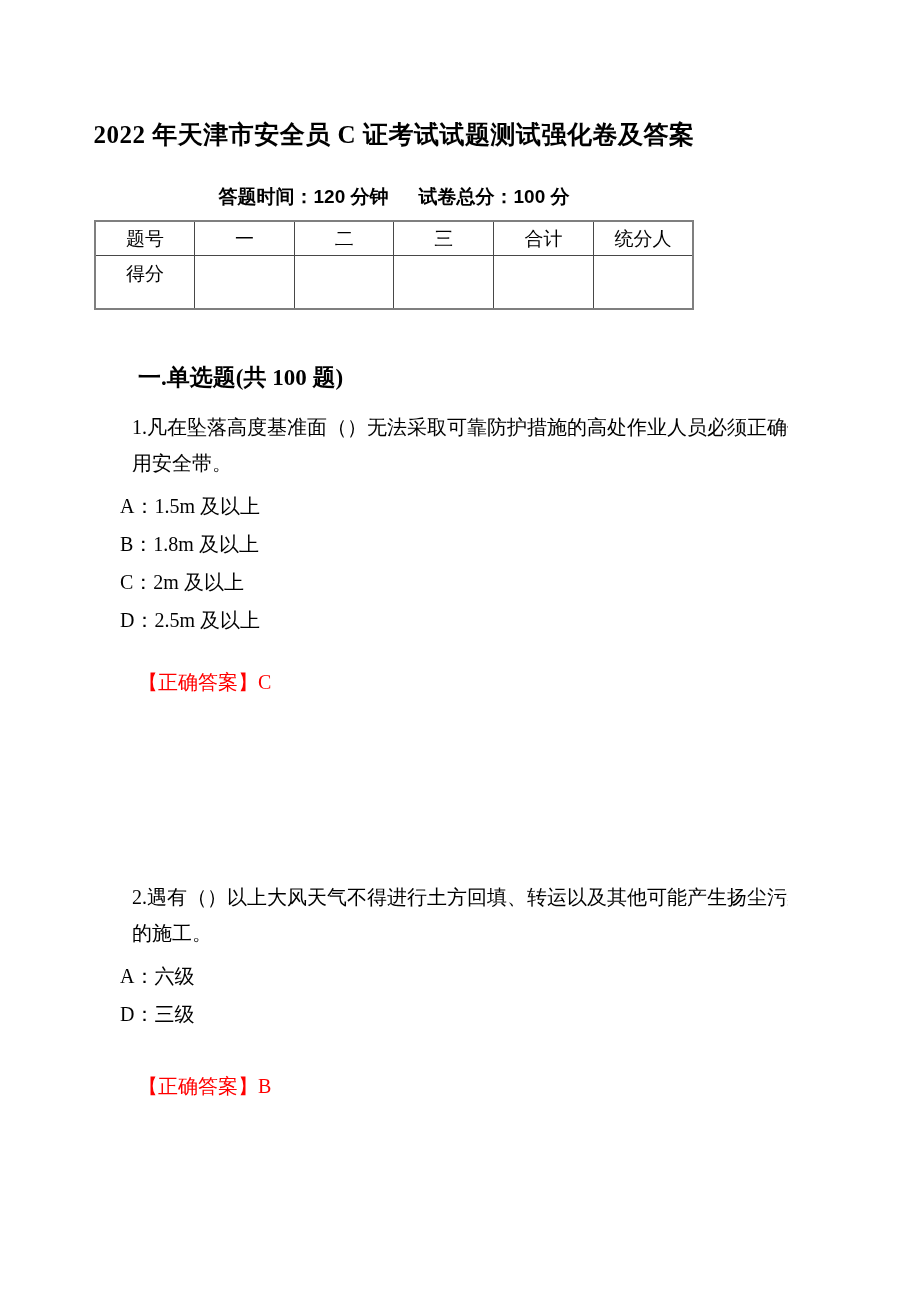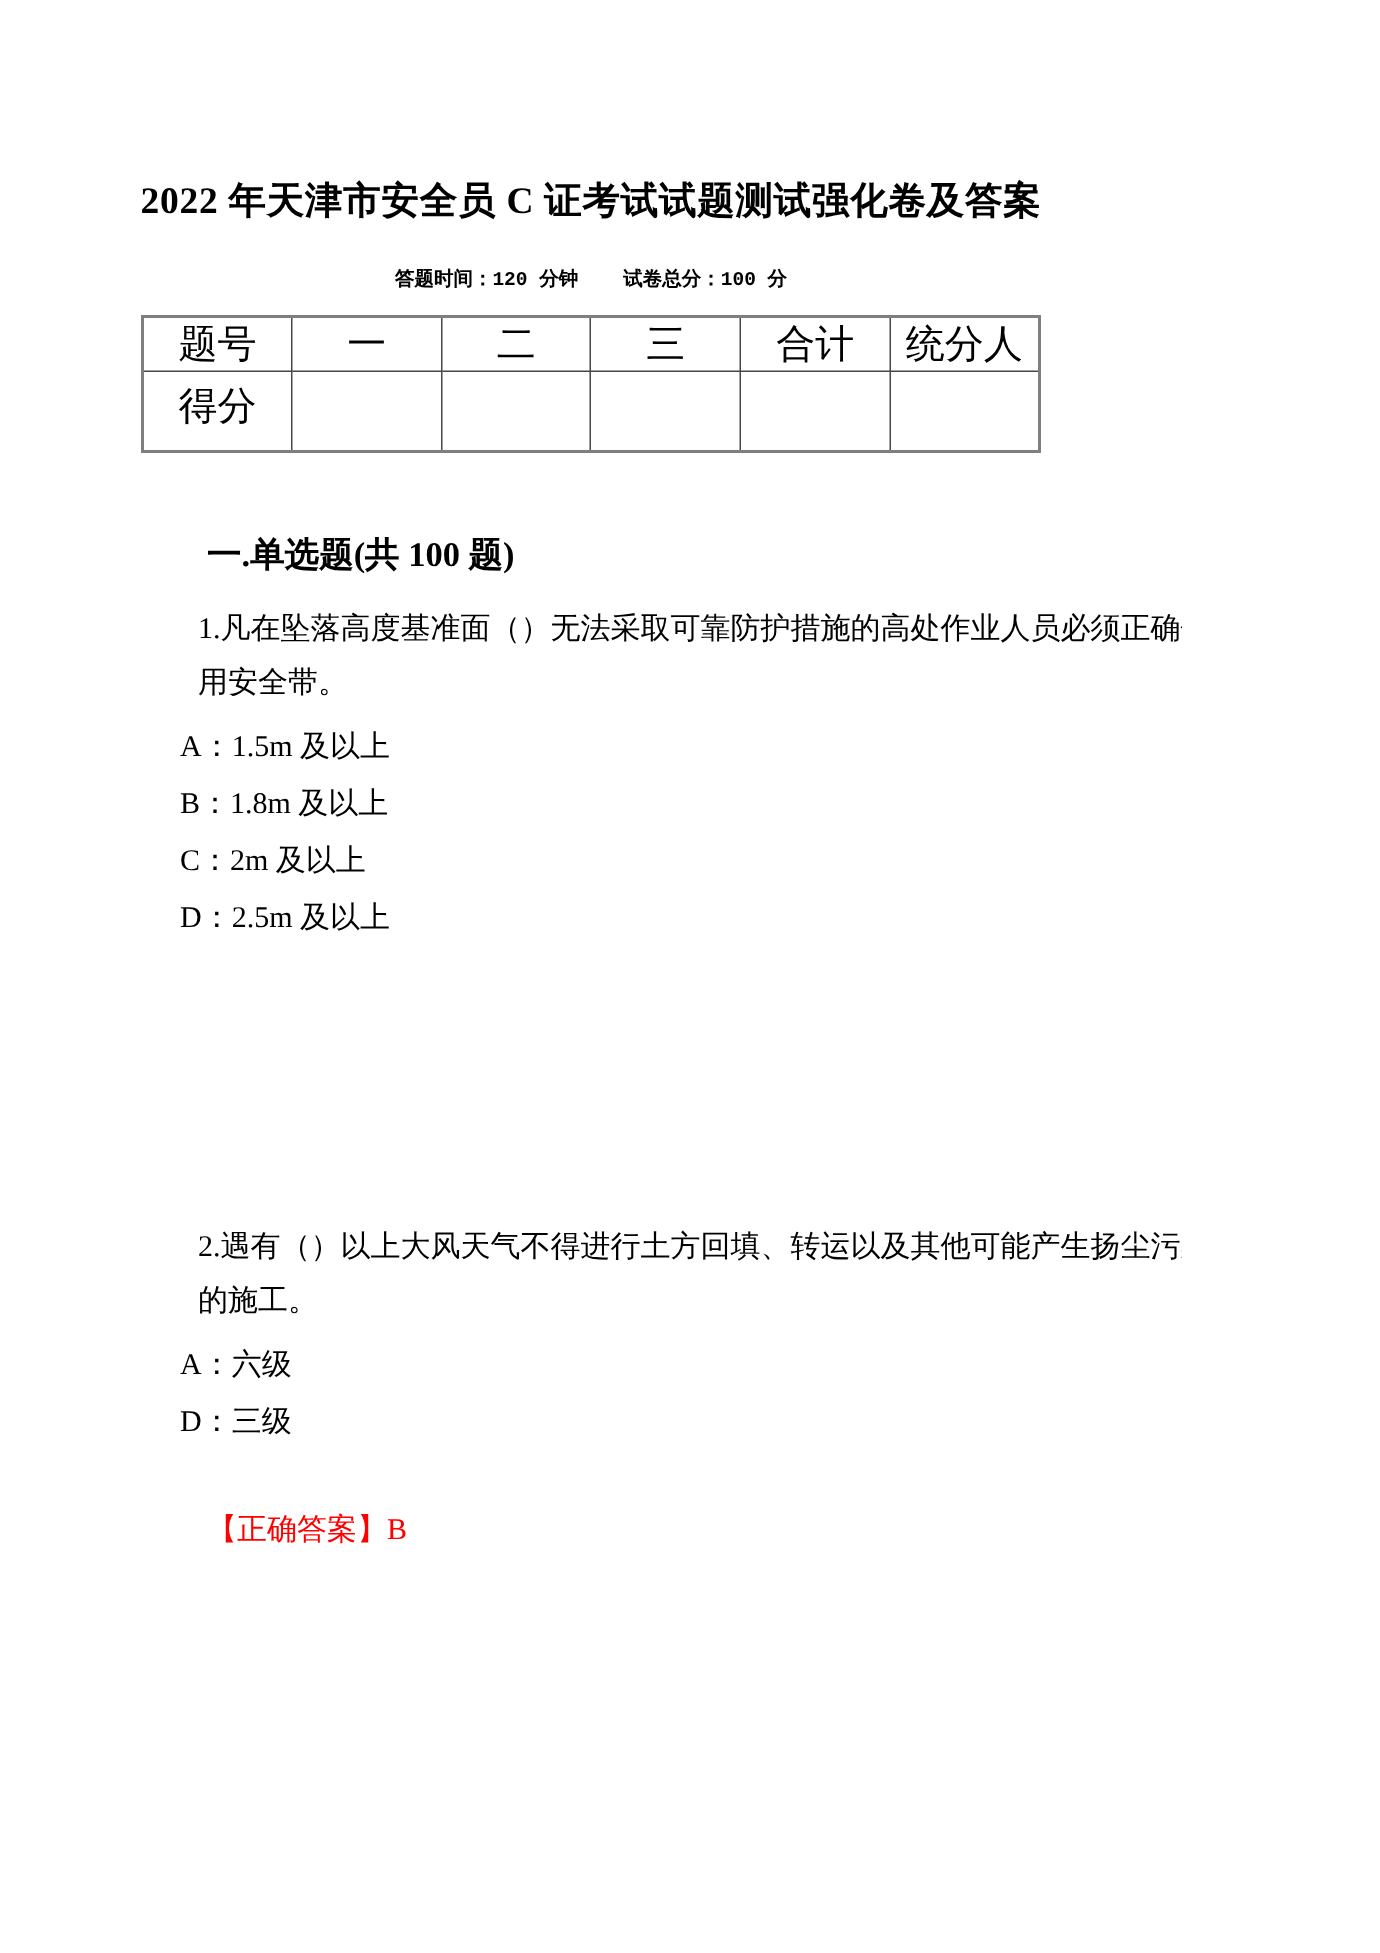--- a/index.html
+++ b/index.html
@@ -15,39 +15,39 @@
   .title {
     margin: 0;
     padding-top: 116px;
     text-align: center;
     font-size: 25px;
     line-height: 38px;
     font-weight: bold;
     letter-spacing: 0.5px;
   }
   .meta {
-    margin-top: 20px;
+    margin-top: 30px;
     text-align: center;
-    font-size: 13px;
+    font-size: 19px;
     line-height: 26px;
     font-weight: bold;
-    font-family: Liberation Mono, monospace;
+    font-family: Liberation Sans, sans-serif;
   }
   .meta .meta-gap { display: inline-block; width: 30px; }
   table.score-table {
     border-collapse: collapse;
     table-layout: fixed;
     width: 600px;
     margin: 10px auto 0 auto;
     border: 2px solid #7f7f7f;
   }
   .score-table td {
     border: 1px solid #474747;
     text-align: center;
-    font-size: 26px;
+    font-size: 19px;
     padding: 0;
   }
   .score-table tr.hdr-row td { height: 33px; vertical-align: middle; }
   .score-table tr.score-row td { height: 47px; vertical-align: top; padding-top: 5px; }
   .section-heading {
     margin: 53px 0 0 138px;
     font-size: 23px;
     line-height: 30px;
     font-weight: bold;
   }
@@ -114,20 +114,23 @@
     </div>
     <div class="option">
       <span>B：</span><span>1.8m 及以上</span>
     </div>
     <div class="option">
       <span>C：</span><span>2m 及以上</span>
     </div>
     <div class="option">
       <span>D：</span><span>2.5m 及以上</span>
     </div>
+    <div class="answer-line">
+      <span>【正确答案】</span><span>C</span>
+    </div>
   </div>
 
   <div class="question q2">
     <p class="q-text">2.遇有（）以上大风天气不得进行土方回填、转运以及其他可能产生扬尘污染的施工。</p>
     <div class="option first">
       <span>A：</span><span>六级</span>
     </div>
     <div class="option">
       <span>D：</span><span>三级</span>
     </div>

